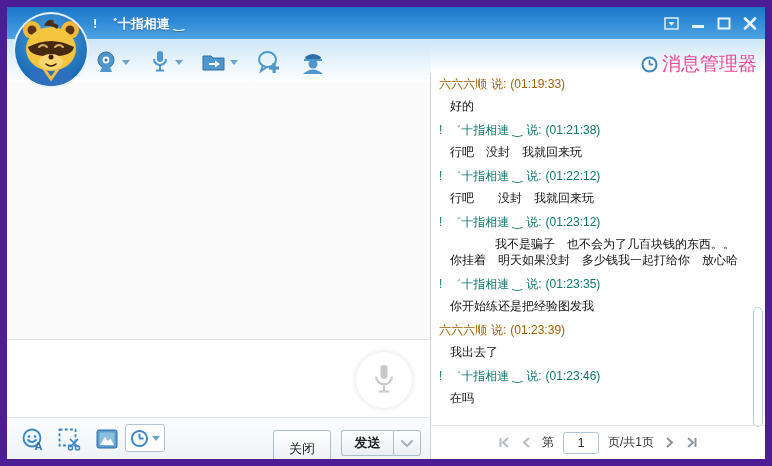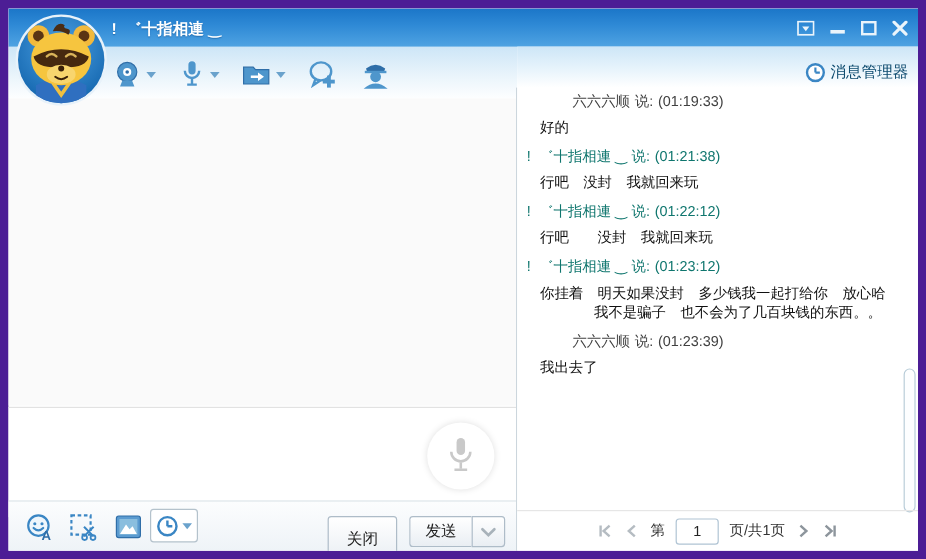--- a/index.html
+++ b/index.html
@@ -53,38 +53,38 @@
     position:absolute; top:12px; height:38px; border:1px solid #aebcc8; border-radius:3px;
     background:linear-gradient(180deg,#ffffff,#e9eef3); font-size:13px; color:#222;
     display:flex; align-items:center; justify-content:center; cursor:pointer;
     font-family:"Liberation Sans","DejaVu Sans",sans-serif;
   }
   .btn-close { left:266px; width:58px; }
   .send-group { position:absolute; left:334px; top:12px; height:26px; display:flex; }
   .btn-send {
     width:52px; height:26px; border:1px solid #aebcc8; border-right:none; border-radius:3px 0 0 3px;
     background:linear-gradient(180deg,#ffffff,#e9eef3); font-size:13px; color:#222;
-    display:flex; align-items:center; justify-content:center; cursor:pointer;
+    display:flex; align-items:center; justify-content:center; cursor:pointer;font-weight:bold;
   }
   .btn-send-dd {
     width:28px; height:26px; border:1px solid #aebcc8; border-radius:0 3px 3px 0;
     background:linear-gradient(180deg,#ffffff,#e9eef3);
     display:flex; align-items:center; justify-content:center; cursor:pointer;
   }
   
   .right-pane { position:absolute; left:424px; top:32px; right:0; bottom:0; background:#fff; }
   .rp-strip { position:absolute; left:0; top:0; right:0; height:34px;
     background:linear-gradient(180deg,#cde6f7 0%,#eaf5fc 60%,#ffffff 100%); }
   .manager { position:absolute; right:8px; top:12px; display:flex; align-items:center; gap:4px; cursor:pointer; }
-  .manager span { font-size:13px; color:#0c4a6e; }
+  .manager span { font-size:19px; color:#ec4899; }
   .messages { position:absolute; left:0; top:34px; right:14px; bottom:34px; padding:4px 0 0 8px; overflow:hidden; }
   .msg { margin-bottom:9px; }
   .msg-header { font-size:12px; line-height:15px; margin-bottom:6px; white-space:pre; }
   .msg-header span { margin-right:4px; white-space:pre; }
-  .msg-header.g { color:#404040;margin-left:38px; }
+  .msg-header.g { color:#a16207; }
   .msg-header.b { color:#0f766e; }
   .msg-line { font-size:12px; line-height:16px; color:#111; padding-left:11px; white-space:pre-wrap; }
   .msg-line.cont { padding-left:56px; }
   
   .scroll-thumb {
     position:absolute; right:2px; top:268px; width:10px; height:120px;
     border:1px solid #b9cdd9; border-radius:5px; background:#fdfeff; cursor:pointer;
   }
   
   .pg-divider { position:absolute; left:0; right:0; bottom:33px; height:1px; background:#e6e6e6; }
@@ -294,26 +294,34 @@
       <div class="msg">
         <div class="msg-header b"><span>!  ゛十指相連 ‿</span><span>说:</span><span>(01:21:38)</span></div>
         <div class="msg-line">行吧　没封　我就回来玩</div>
       </div>
       <div class="msg">
         <div class="msg-header b"><span>!  ゛十指相連 ‿</span><span>说:</span><span>(01:22:12)</span></div>
         <div class="msg-line">行吧　　没封　我就回来玩</div>
       </div>
       <div class="msg">
         <div class="msg-header b"><span>!  ゛十指相連 ‿</span><span>说:</span><span>(01:23:12)</span></div>
+        <div class="msg-line cont">我不是骗子　也不会为了几百块钱的东西。。</div>
         <div class="msg-line">你挂着　明天如果没封　多少钱我一起打给你　放心哈</div>
-        <div class="msg-line cont">我不是骗子　也不会为了几百块钱的东西。。</div>
+      </div>
+      <div class="msg">
+        <div class="msg-header b"><span>!  ゛十指相連 ‿</span><span>说:</span><span>(01:23:35)</span></div>
+        <div class="msg-line">你开始练还是把经验图发我</div>
       </div>
       <div class="msg">
         <div class="msg-header g"><span>六六六顺</span><span>说:</span><span>(01:23:39)</span></div>
         <div class="msg-line">我出去了</div>
+      </div>
+      <div class="msg">
+        <div class="msg-header b"><span>!  ゛十指相連 ‿</span><span>说:</span><span>(01:23:46)</span></div>
+        <div class="msg-line">在吗</div>
       </div>
     </div>
 
     <div class="scroll-thumb"></div>
 
     <div class="pg-divider"></div>
     <div class="pagination">
       <span class="pg-btn">
         <svg width="13" height="13" viewBox="0 0 13 13">
           <path d="M2.5,2 L2.5,11" stroke="#b5bcc2" stroke-width="2"></path>

